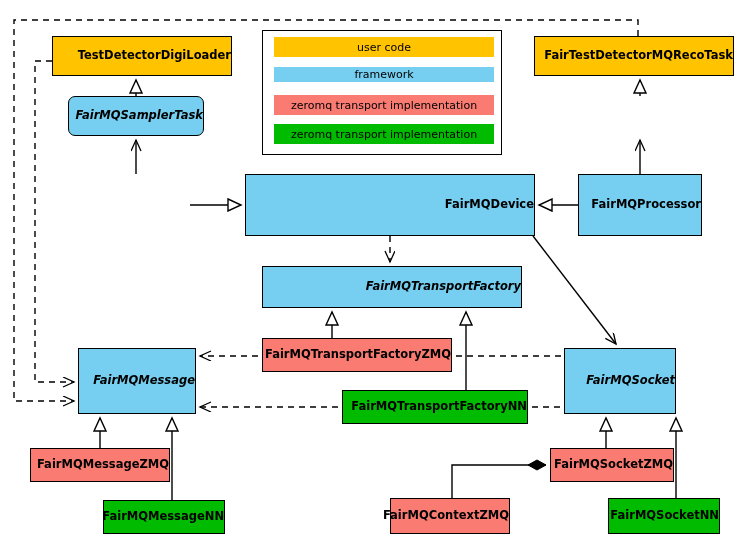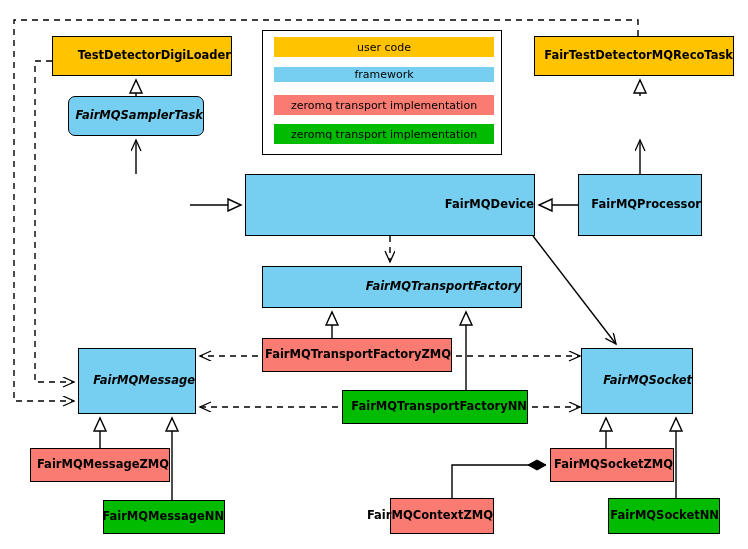--- a/index.html
+++ b/index.html
@@ -154,37 +154,37 @@
   </div>
 
   <div class="node" style="left:342px;top:390px;width:186px;height:34px;background:#00BB00;">
     <span>FairMQTransportFactoryNN</span>
   </div>
 
   <div class="node abstract" style="left:78px;top:348px;width:118px;height:66px;background:#76CFF0;">
     <span>FairMQMessage</span>
   </div>
 
-  <div class="node abstract" style="left:581px;top:348px;width:112px;height:66px;background:#76CFF0;">
+  <div class="node abstract" style="left:564px;top:348px;width:112px;height:66px;background:#76CFF0;">
     <span>FairMQSocket</span>
   </div>
 
   <div class="node" style="left:30px;top:448px;width:140px;height:34px;background:#FA7B72;">
     <span>FairMQMessageZMQ</span>
   </div>
 
   <div class="node" style="left:103px;top:500px;width:122px;height:34px;background:#00BB00;">
     <span>FairMQMessageNN</span>
   </div>
 
   <div class="node" style="left:550px;top:448px;width:124px;height:34px;background:#FA7B72;">
     <span>FairMQSocketZMQ</span>
   </div>
 
-  <div class="node" style="left:390px;top:498px;width:104px;height:36px;background:#FA7B72;padding-left:20px;">
+  <div class="node" style="left:390px;top:498px;width:120px;height:36px;background:#FA7B72;padding-left:20px;">
     <span>FairMQContextZMQ</span>
   </div>
 
   <div class="node" style="left:608px;top:498px;width:112px;height:36px;background:#00BB00;">
     <span>FairMQSocketNN</span>
   </div>
 
 </div>
 
 </body></html>

